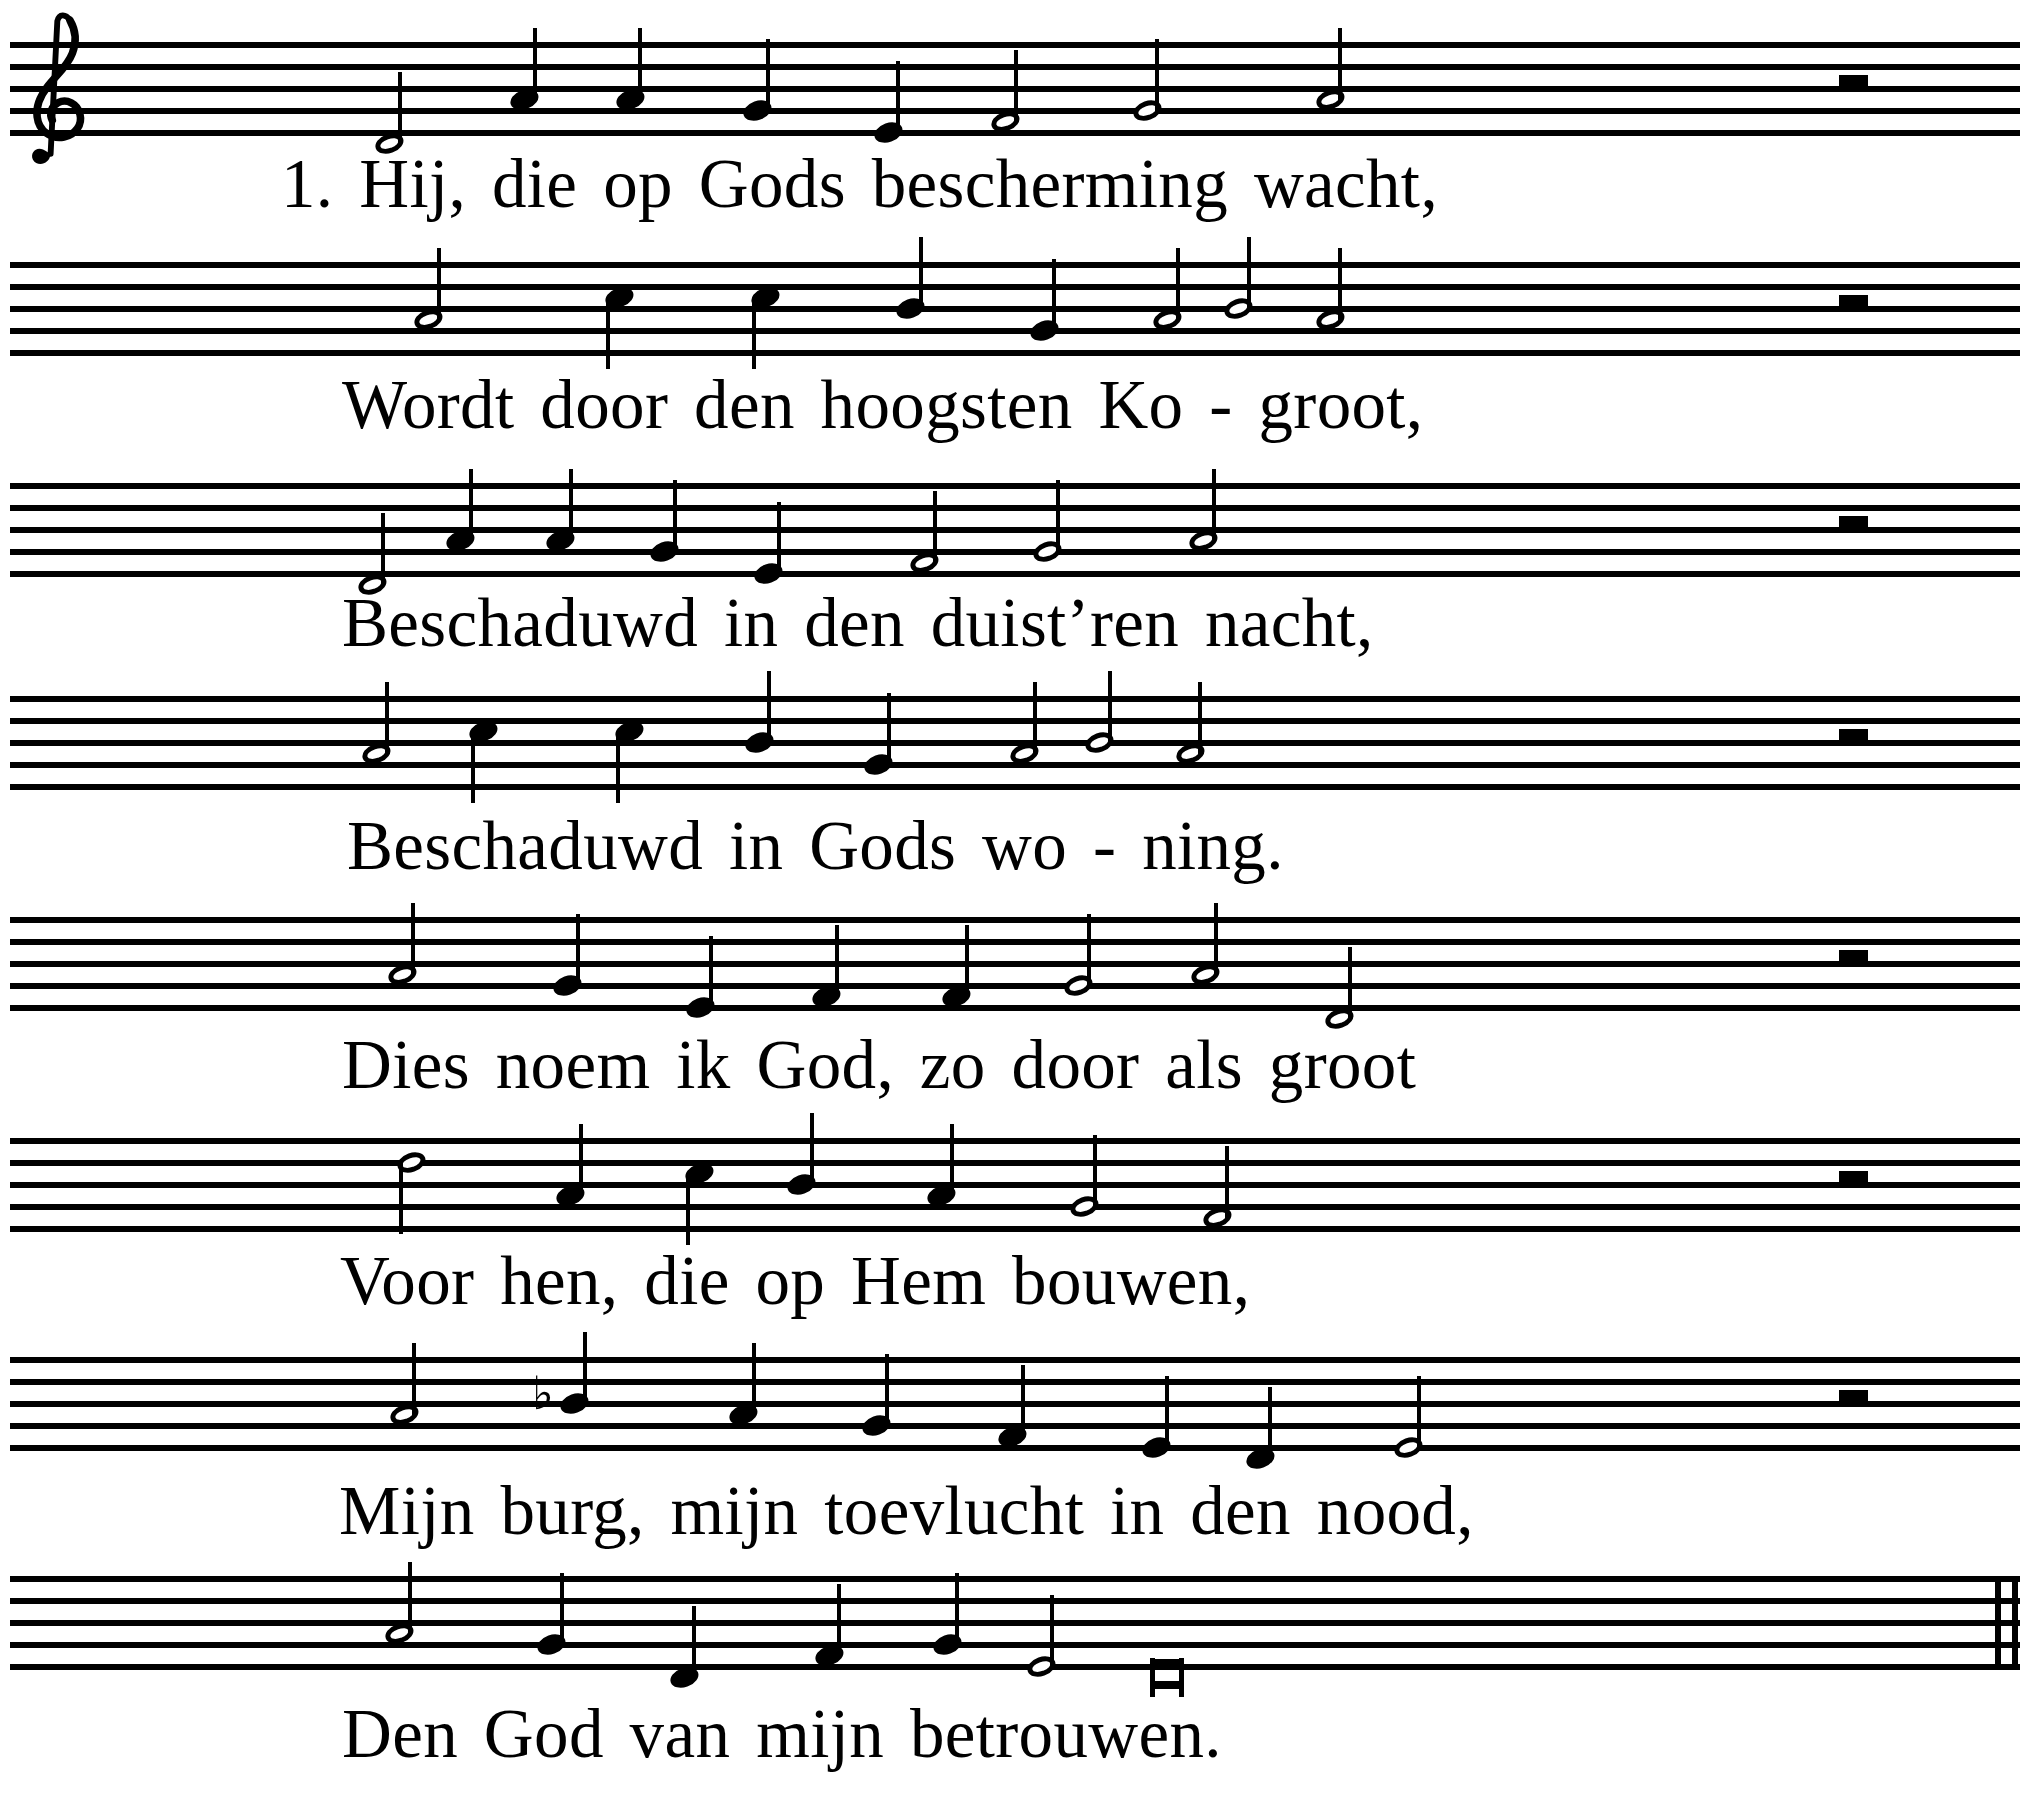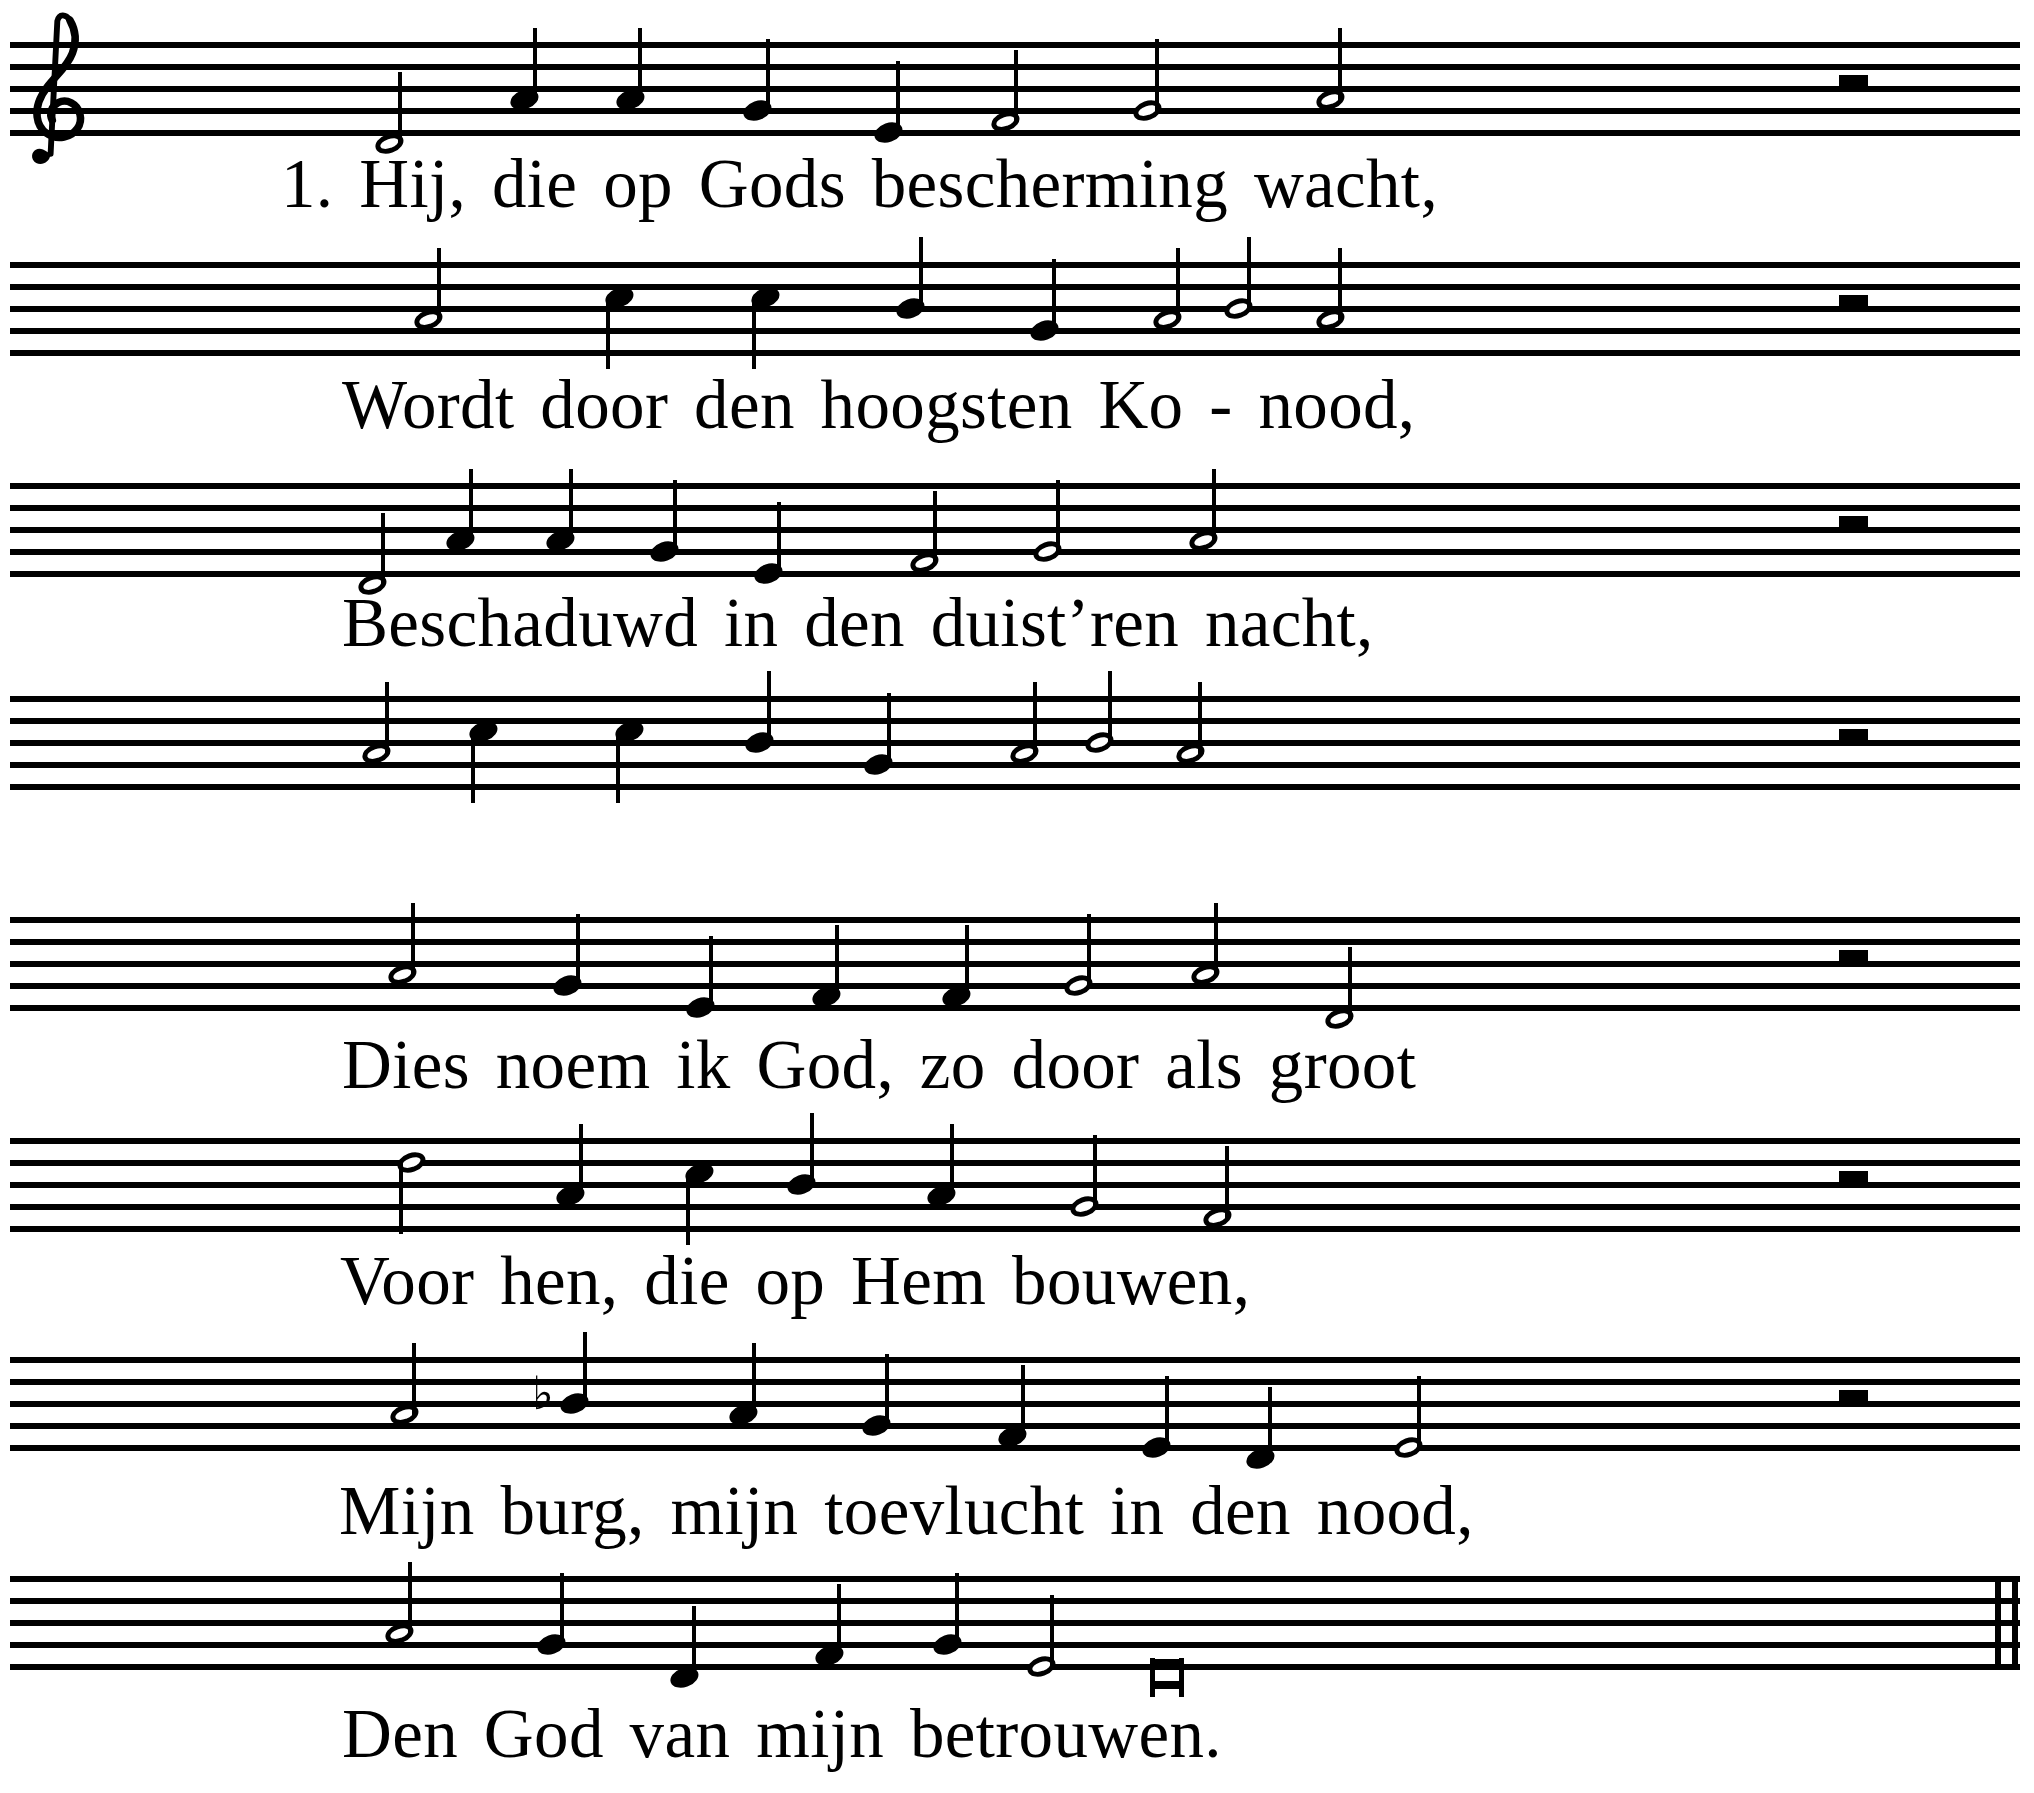--- a/index.html
+++ b/index.html
@@ -224,20 +224,21 @@
         <div class="stem" style="left: 955px; top: 1.3px; height: 72px;"></div>
         <div class="note-head half" style="left: 1027px; top: 85px;"></div>
         <div class="stem" style="left: 1050px; top: 23px; height: 72px;"></div>
         <div class="breve" style="left: 1150px; top: 86px;"></div>
         <div class="barline" style="left: 1995px; top: 4.2px; height: 94px;"></div>
         <div class="barline" style="left: 2012px; top: 4.2px; height: 94px;"></div>
       </div>
     </div>
 
   <div class="lyric" style="left: 281px; top: 148px;">1. Hij, die op Gods bescherming wacht,</div>
-  <div class="lyric" style="left: 342px; top: 369px;">Wordt door den hoogsten Ko - nood,</div>
+  <div class="lyric" style="left: 342px; top: 369px;">Wordt door den hoogsten Ko - groot,</div>
   <div class="lyric" style="left: 342px; top: 587px;">Beschaduwd in den duist’ren nacht,</div>
+  <div class="lyric" style="left: 347px; top: 810px;">Beschaduwd in Gods wo - ning.</div>
   <div class="lyric" style="left: 342px; top: 1029px;">Dies noem ik God, zo door als groot</div>
   <div class="lyric" style="left: 340px; top: 1245px;">Voor hen, die op Hem bouwen,</div>
   <div class="lyric" style="left: 339px; top: 1475px;">Mijn burg, mijn toevlucht in den nood,</div>
   <div class="lyric" style="left: 342px; top: 1698px;">Den God van mijn betrouwen.</div>
 </div>
 
 
 </body></html>

